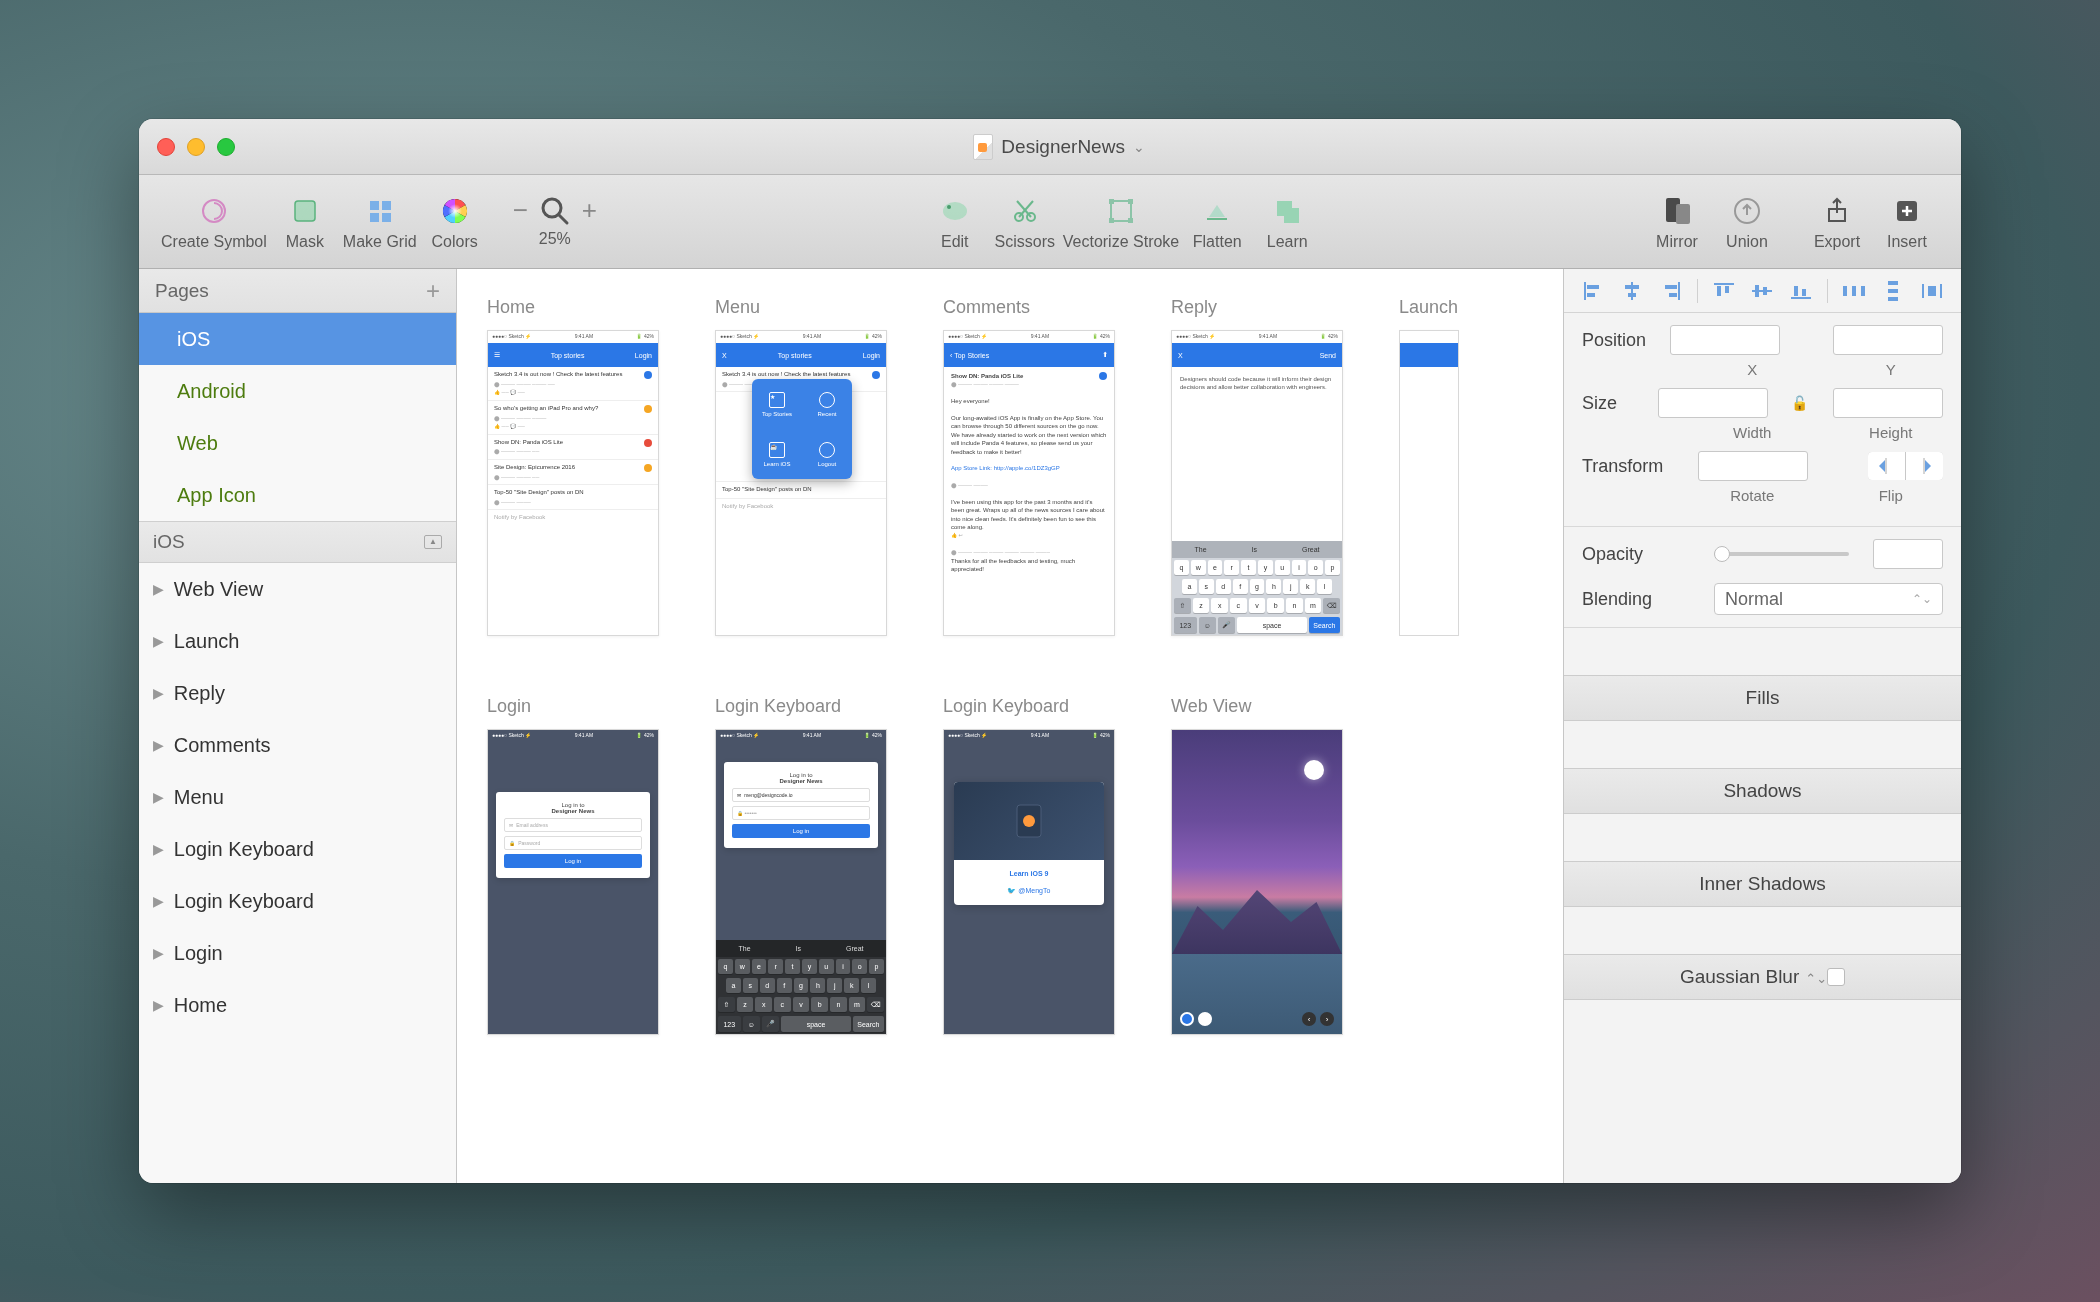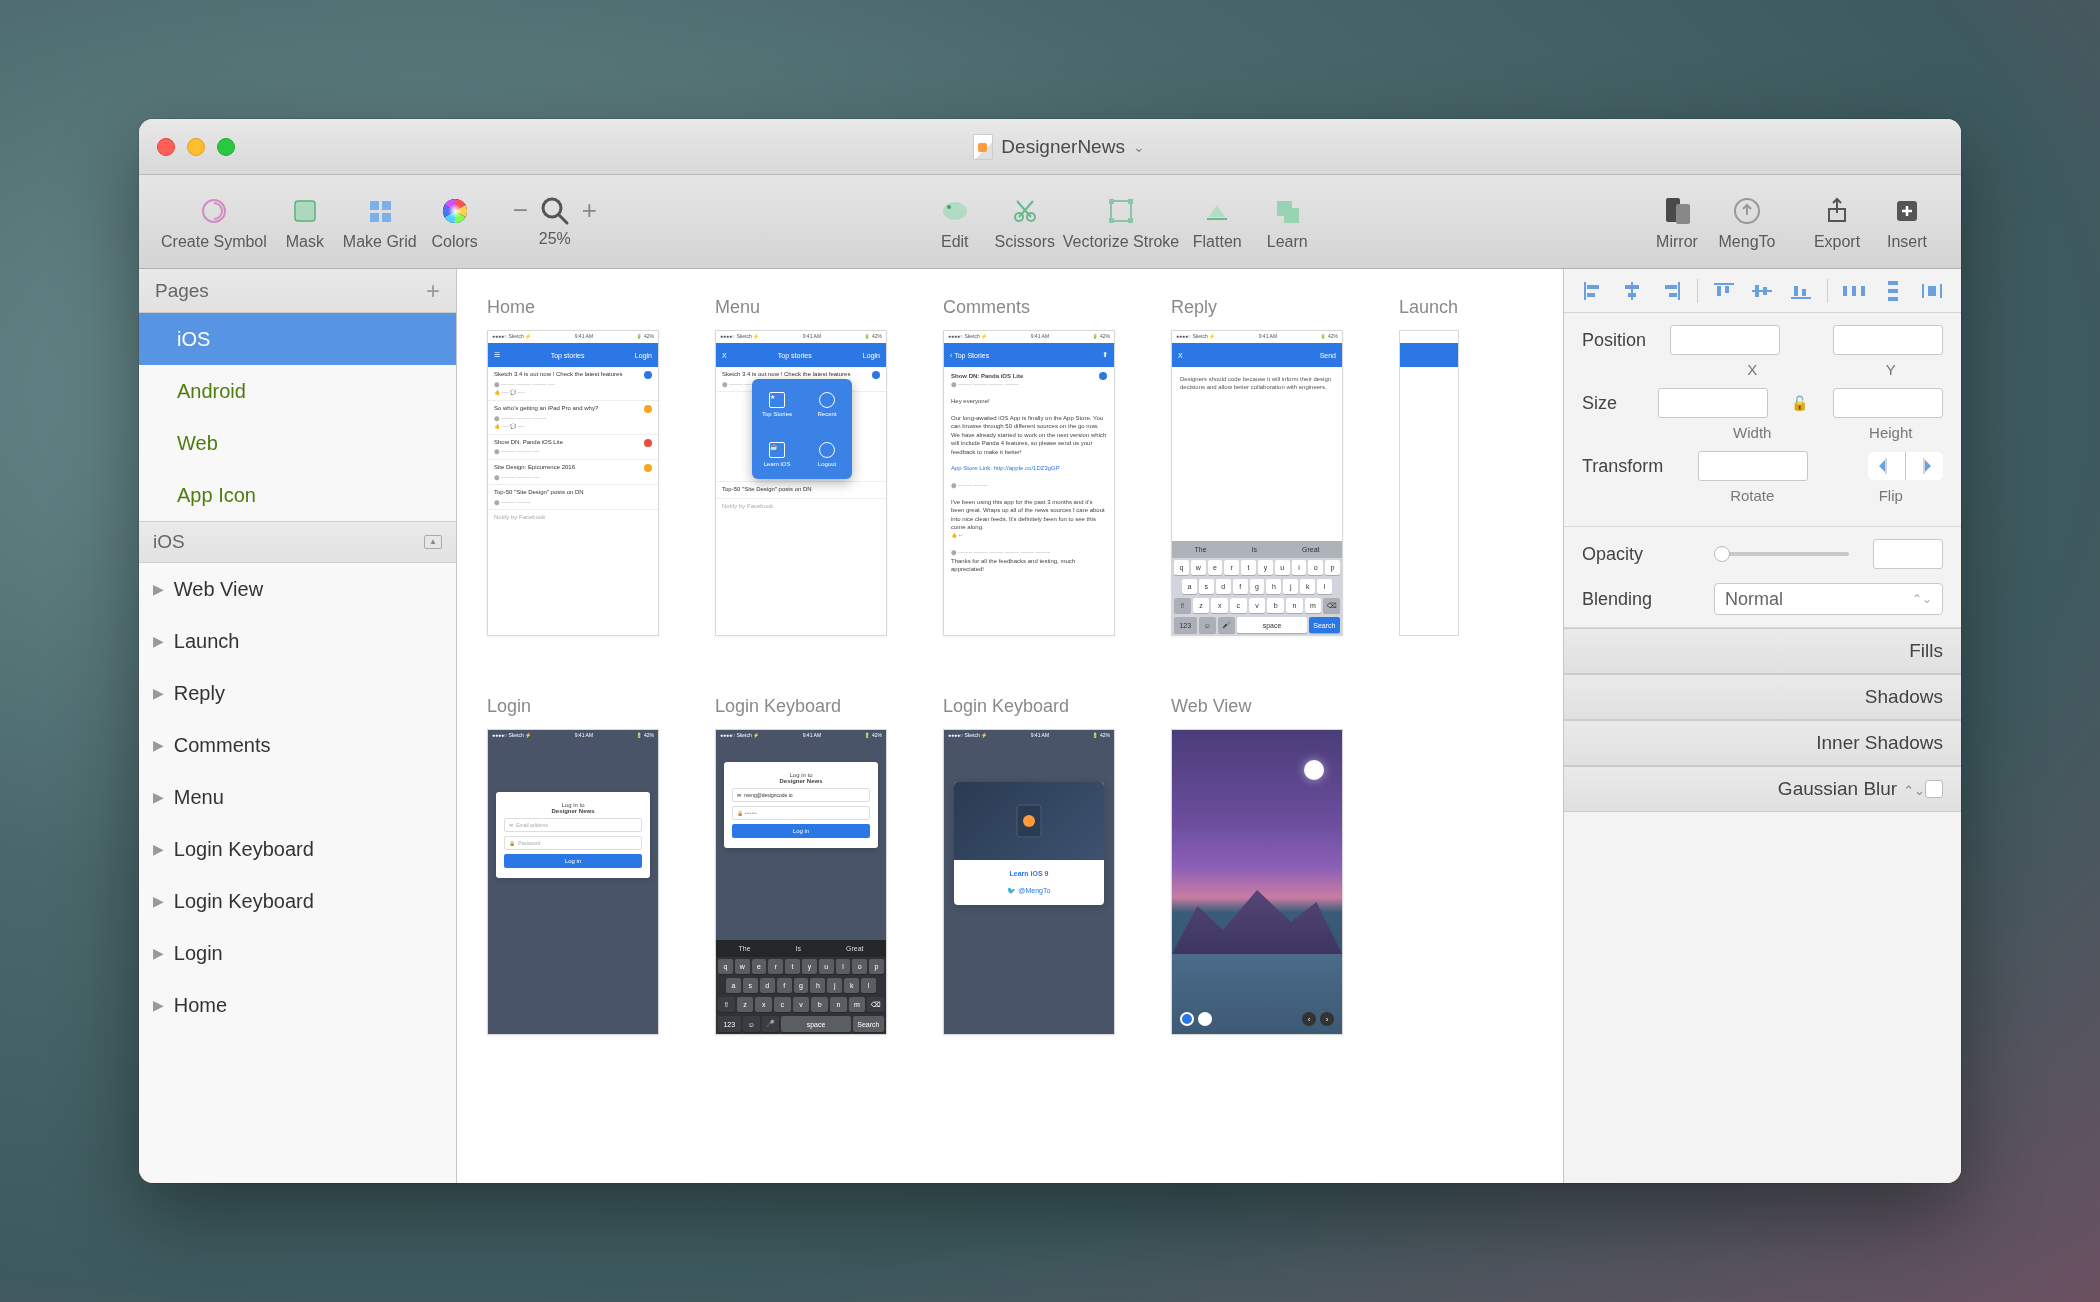--- a/index.html
+++ b/index.html
@@ -96,21 +96,21 @@
 .insp-label { width: 108px; font-size: 18px; color: #444; }
 .insp-field { width: 110px; height: 30px; background: #fff; border: 1px solid #c8c8c8; border-radius: 3px; }
 .insp-sublabel { font-size: 15px; color: #777; text-align: center; flex: 1; }
 .sub-row { display: flex; gap: 10px; padding-left: 118px; margin-top: -8px; margin-bottom: 10px; }
 .lock-icon { color: #bbb; font-size: 14px; }
 .flip-btns { display: flex; gap: 1px; background: #c8c8c8; border-radius: 4px; overflow: hidden; }
 .flip-btn { width: 44px; height: 28px; background: #fff; display: flex; align-items: center; justify-content: center; cursor: pointer; }
 .slider { flex: 1; height: 4px; background: #c8c8c8; border-radius: 2px; position: relative; }
 .slider-thumb { position: absolute; left: 0; top: -6px; width: 16px; height: 16px; background: #fff; border: 1px solid #bbb; border-radius: 50%; }
 .blend-select { flex: 1; height: 32px; background: #fff; border: 1px solid #c8c8c8; border-radius: 4px; display: flex; align-items: center; padding: 0 10px; justify-content: space-between; color: #666; }
-.insp-head { height: 46px; background: linear-gradient(#eaeaea,#e0e0e0); border-bottom: 1px solid #ccc; border-top: 1px solid #ccc; display: flex; align-items: center; padding: 0 18px; font-size: 19px; color: #444; font-weight: 500; justify-content: flex-end; }
+.insp-head { height: 46px; background: linear-gradient(#eaeaea,#e0e0e0); border-bottom: 1px solid #ccc; border-top: 1px solid #ccc; display: flex; align-items: center; padding: 0 18px; font-size: 19px; color: #444; font-weight: 500; justify-content: center; margin-top: 47px; }
 .blur-sel { color: #888; font-size: 13px; margin-left: 6px; }
 .blur-check { width: 18px; height: 18px; border: 1px solid #bbb; border-radius: 3px; background: #fff; }
 svg { display: block; }
 </style>
 </head>
 <body>
 
 <div class="window">
 
   <div class="titlebar">
@@ -258,21 +258,21 @@
           </div>
         <span class="tool-label">Mirror</span>
       </div>
       <div class="tool">
         <div class="tool-icon">
             <svg width="28" height="28">
               <circle cx="14" cy="14" r="12" fill="none" stroke="#999" stroke-width="2"></circle>
               <path d="M14 18 L14 8 M10 12 L14 8 L18 12" fill="none" stroke="#999" stroke-width="2"></path>
             </svg>
           </div>
-        <span class="tool-label">MengTo</span>
+        <span class="tool-label">Union</span>
       </div>
     </div>
     <div class="sep"></div>
     <div class="tool-group">
       <div class="tool">
         <div class="tool-icon">
             <svg width="28" height="28">
               <rect x="6" y="12" width="16" height="12" fill="none" stroke="#555" stroke-width="2"></rect>
               <path d="M14 16 L14 2 M10 6 L14 2 L18 6" fill="none" stroke="#555" stroke-width="2"></path>
             </svg>

